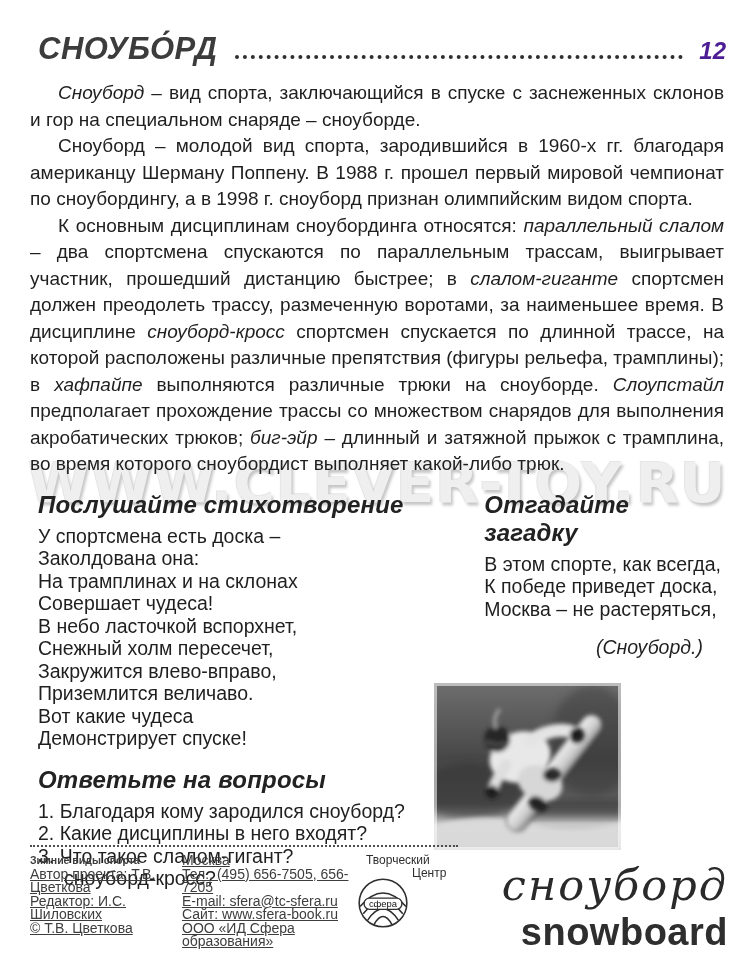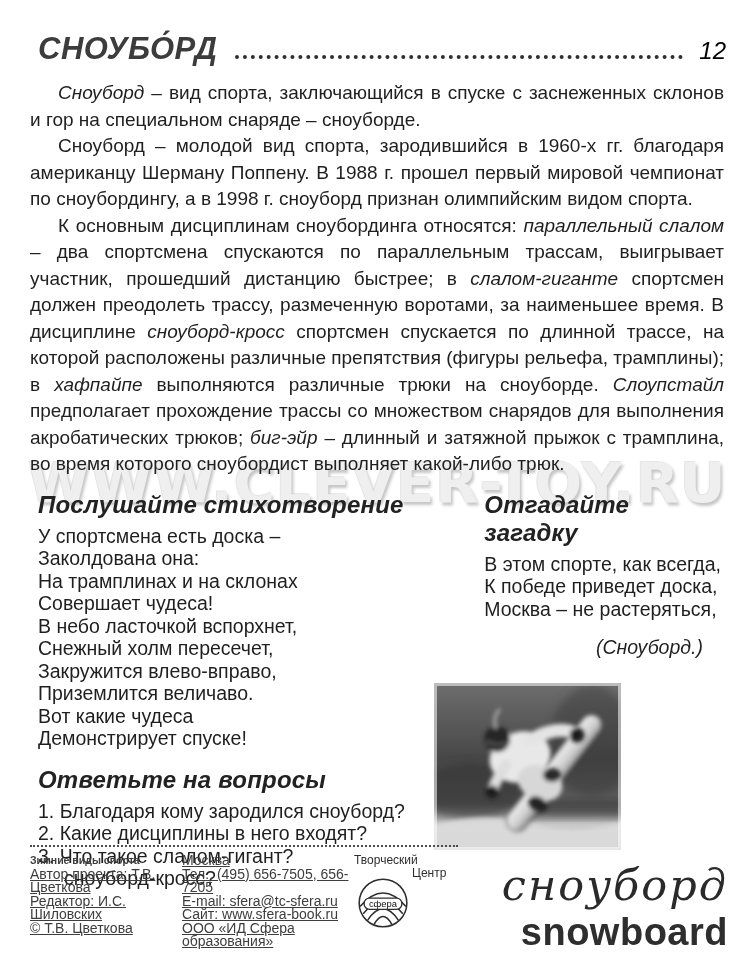--- a/index.html
+++ b/index.html
@@ -2,21 +2,21 @@
 <html><head>
 <meta charset="utf-8">
 <style>
   html,body{margin:0;padding:0;background:#888;}
   .page{width:754px;height:960px;background:#ffffff;position:relative;overflow:hidden;
         font-family:"Liberation Sans", sans-serif;color:#1f1f1f;margin:0 auto;}
   
   .header{display:flex;align-items:flex-end;margin:32px 28px 0 38px;position:relative;z-index:2;gap:12px;}
   .title{font-size:31px;font-weight:bold;font-style:italic;color:#3c3c3c;letter-spacing:.5px;line-height:34px;}
   .leader{flex:1;border-bottom:4px dotted #2f2f2f;margin:0 4px 7px 6px;height:1px;}
-  .page-num{font-size:24px;font-weight:normal;font-style:italic;color:#000000;line-height:30px;}
+  .page-num{font-size:24px;font-weight:bold;font-style:italic;color:#4c1d95;line-height:30px;}
   
   .watermark{position:absolute;top:450px;left:-12px;right:-12px;z-index:0;text-align:center;
         font-family:"DejaVu Sans", sans-serif;font-weight:bold;font-size:56px;letter-spacing:1px;
         white-space:nowrap;color:#efefef;
         text-shadow:2px 3px 3px #c6c6c6, -1px -1px 0 #e6e6e6;}
   
   .body{margin:14px 30px 0 30px;font-size:19px;line-height:26.5px;text-align:justify;position:relative;z-index:1;}
   .body p{margin:0;text-indent:28px;}
   .it{font-style:italic;}
   
@@ -40,21 +40,21 @@
   .transcription{font-family:"DejaVu Serif", serif;font-size:33px;line-height:44px;text-align:right;color:#2a2a2a;margin-top:4px;}
   
   .footer{position:absolute;left:30px;top:845px;width:428px;z-index:2;}
   .footer-rule{border-top:2px dotted #4d4d4d;margin-bottom:7px;}
   .footer-cols{display:flex;color:#3d3d3d;}
   .fcol1{width:152px;}
   .fcol2{width:172px;}
   .ftitle{font-weight:bold;font-size:10.5px;line-height:13.5px;}
   .fline{font-size:14px;line-height:13.5px;text-decoration:underline;}
   .flogo{width:100px;position:relative;color:#2e2e2e;}
-  .logo-line1{font-size:12px;line-height:13px;}
+  .logo-line1{font-size:12px;line-height:13px;margin-left:12px;}
   .logo-line2{font-size:12px;line-height:13px;margin-left:58px;}
   .logo-mark{margin:-4px 0 0 2px;}
 </style>
 </head>
 <body>
 
 <div class="page">
 
   <div class="watermark">WWW.CLEVER-TOY.RU</div>
 

